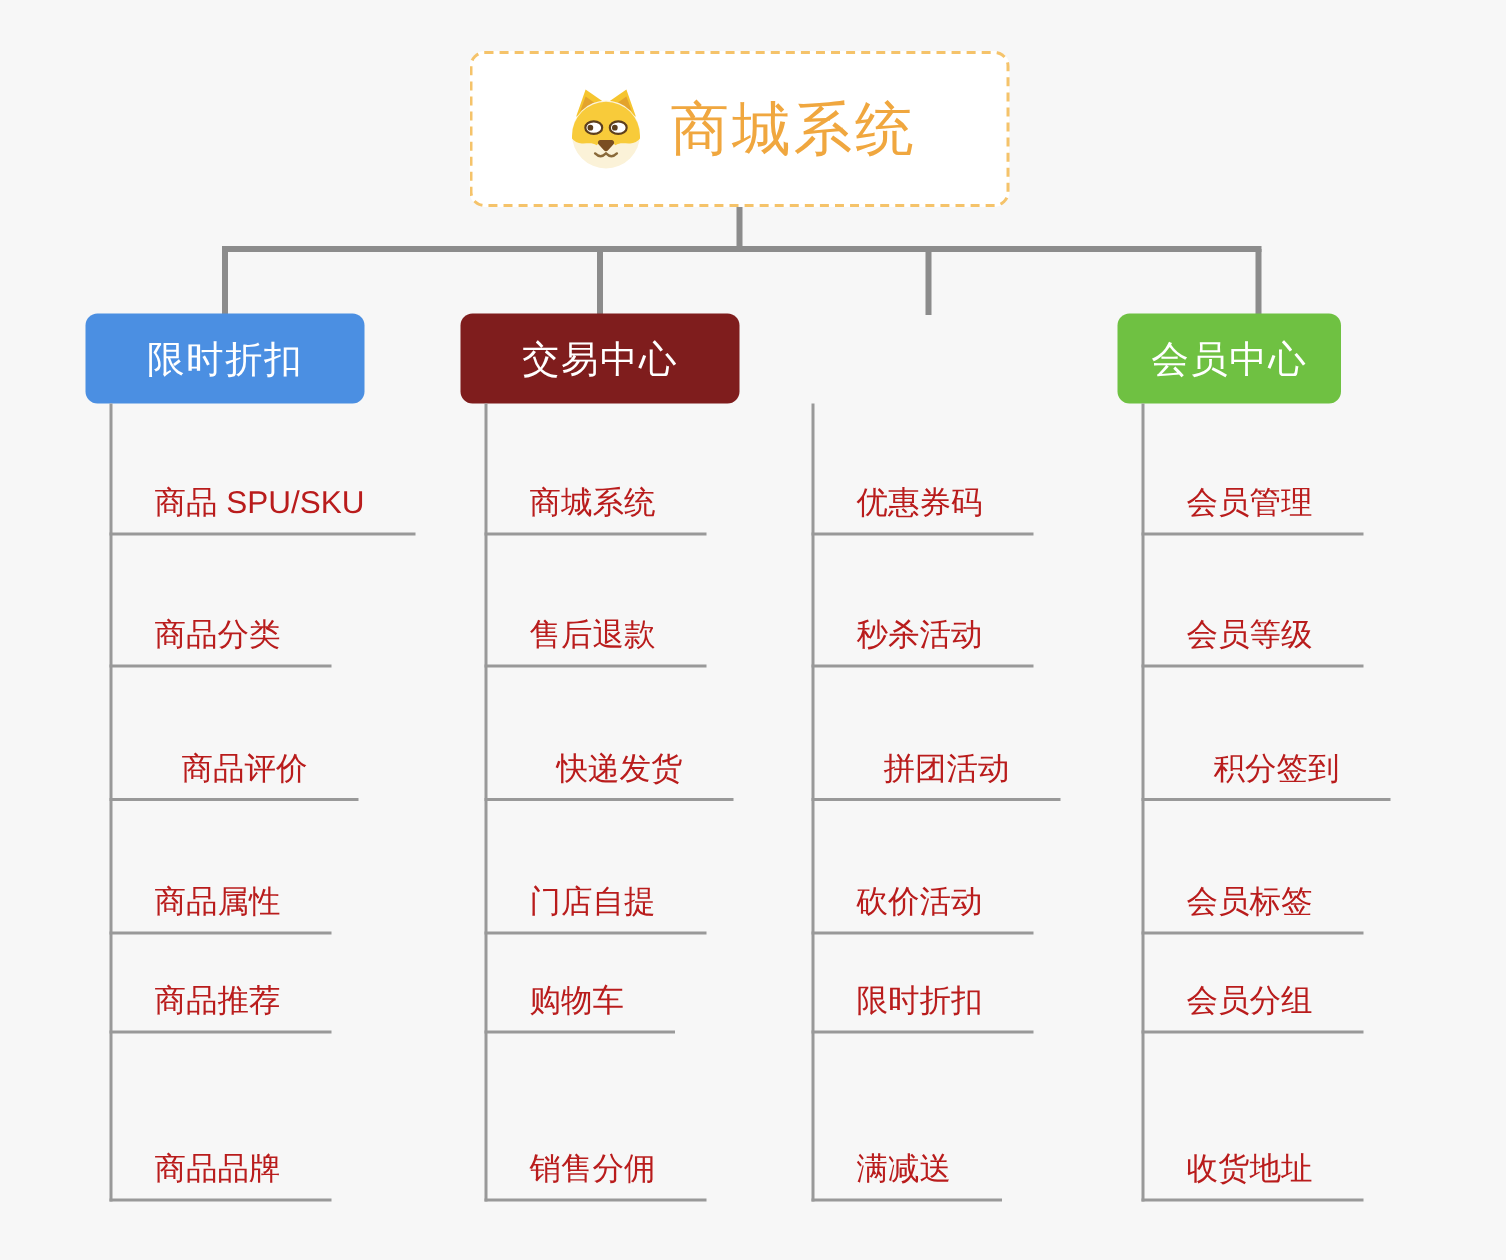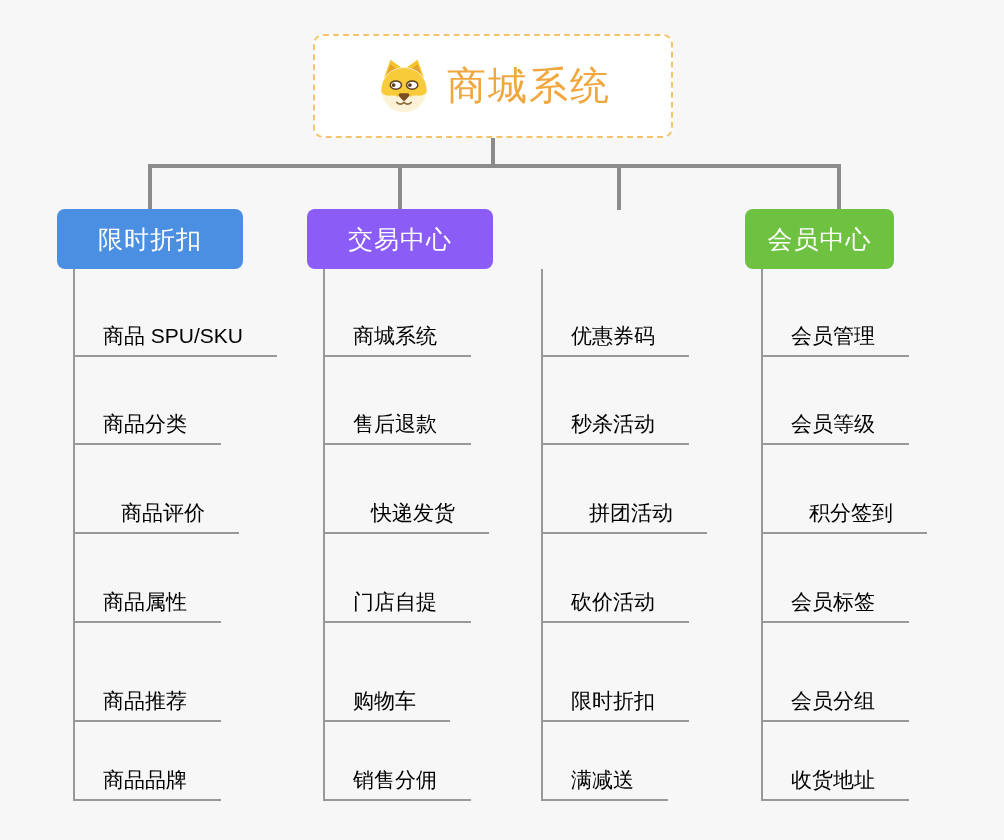--- a/index.html
+++ b/index.html
@@ -35,47 +35,47 @@
   .conn-drop.d4{left:837px;}
 
   
   .branch-box{
     position:absolute;top:209px;height:60px;border-radius:8px;
     display:flex;align-items:center;justify-content:center;
     color:#ffffff;font-size:25px;letter-spacing:1px;white-space:nowrap;
     box-sizing:border-box;cursor:default;
   }
   .branch-box.b1{left:57px;width:186px;background:#4b8fe2;}
-  .branch-box.b2{left:307px;width:186px;background:#8b5cf6;}
+  .branch-box.b2{left:307px;width:186px;background:#7f1d1d;}
   .branch-box.b3{left:525px;width:188px;background:#eea63c;}
   .branch-box.b4{left:745px;width:149px;background:#6fc142;font-family:Liberation Serif, serif;}
 
   
   .column{position:absolute;top:269px;width:250px;height:540px;}
   .column.c1{left:73px;}
   .column.c2{left:323px;}
   .column.c3{left:541px;}
   .column.c4{left:761px;}
   .column::before{
     content:"";position:absolute;left:0;top:0;width:2px;height:532px;
     background:#999999;
   }
   .leaf{
     position:absolute;left:0;
     box-sizing:content-box;
     padding:0 34px 4px 30px;
     border-bottom:2px solid #999999;
-    font-size:21px;line-height:30px;color:#000000;
+    font-size:21px;line-height:30px;color:#b91c1c;
     white-space:nowrap;
   }
   .leaf.r1{top:52px;}
   .leaf.r2{top:140px;}
   .leaf.r3{top:229px;padding-left:48px;}
   .leaf.r4{top:318px;}
-  .leaf.r5{top:417px;}
+  .leaf.r5{top:384px;}
   .leaf.r6{top:496px;}
 </style>
 </head>
 <body>
 
 <div class="stage">
 
   <div class="root-node">
     <svg class="root-icon" viewBox="0 0 64 64" aria-hidden="true">
       <polygon points="10,23 17,3 30,12" fill="#f6c52e"></polygon>

